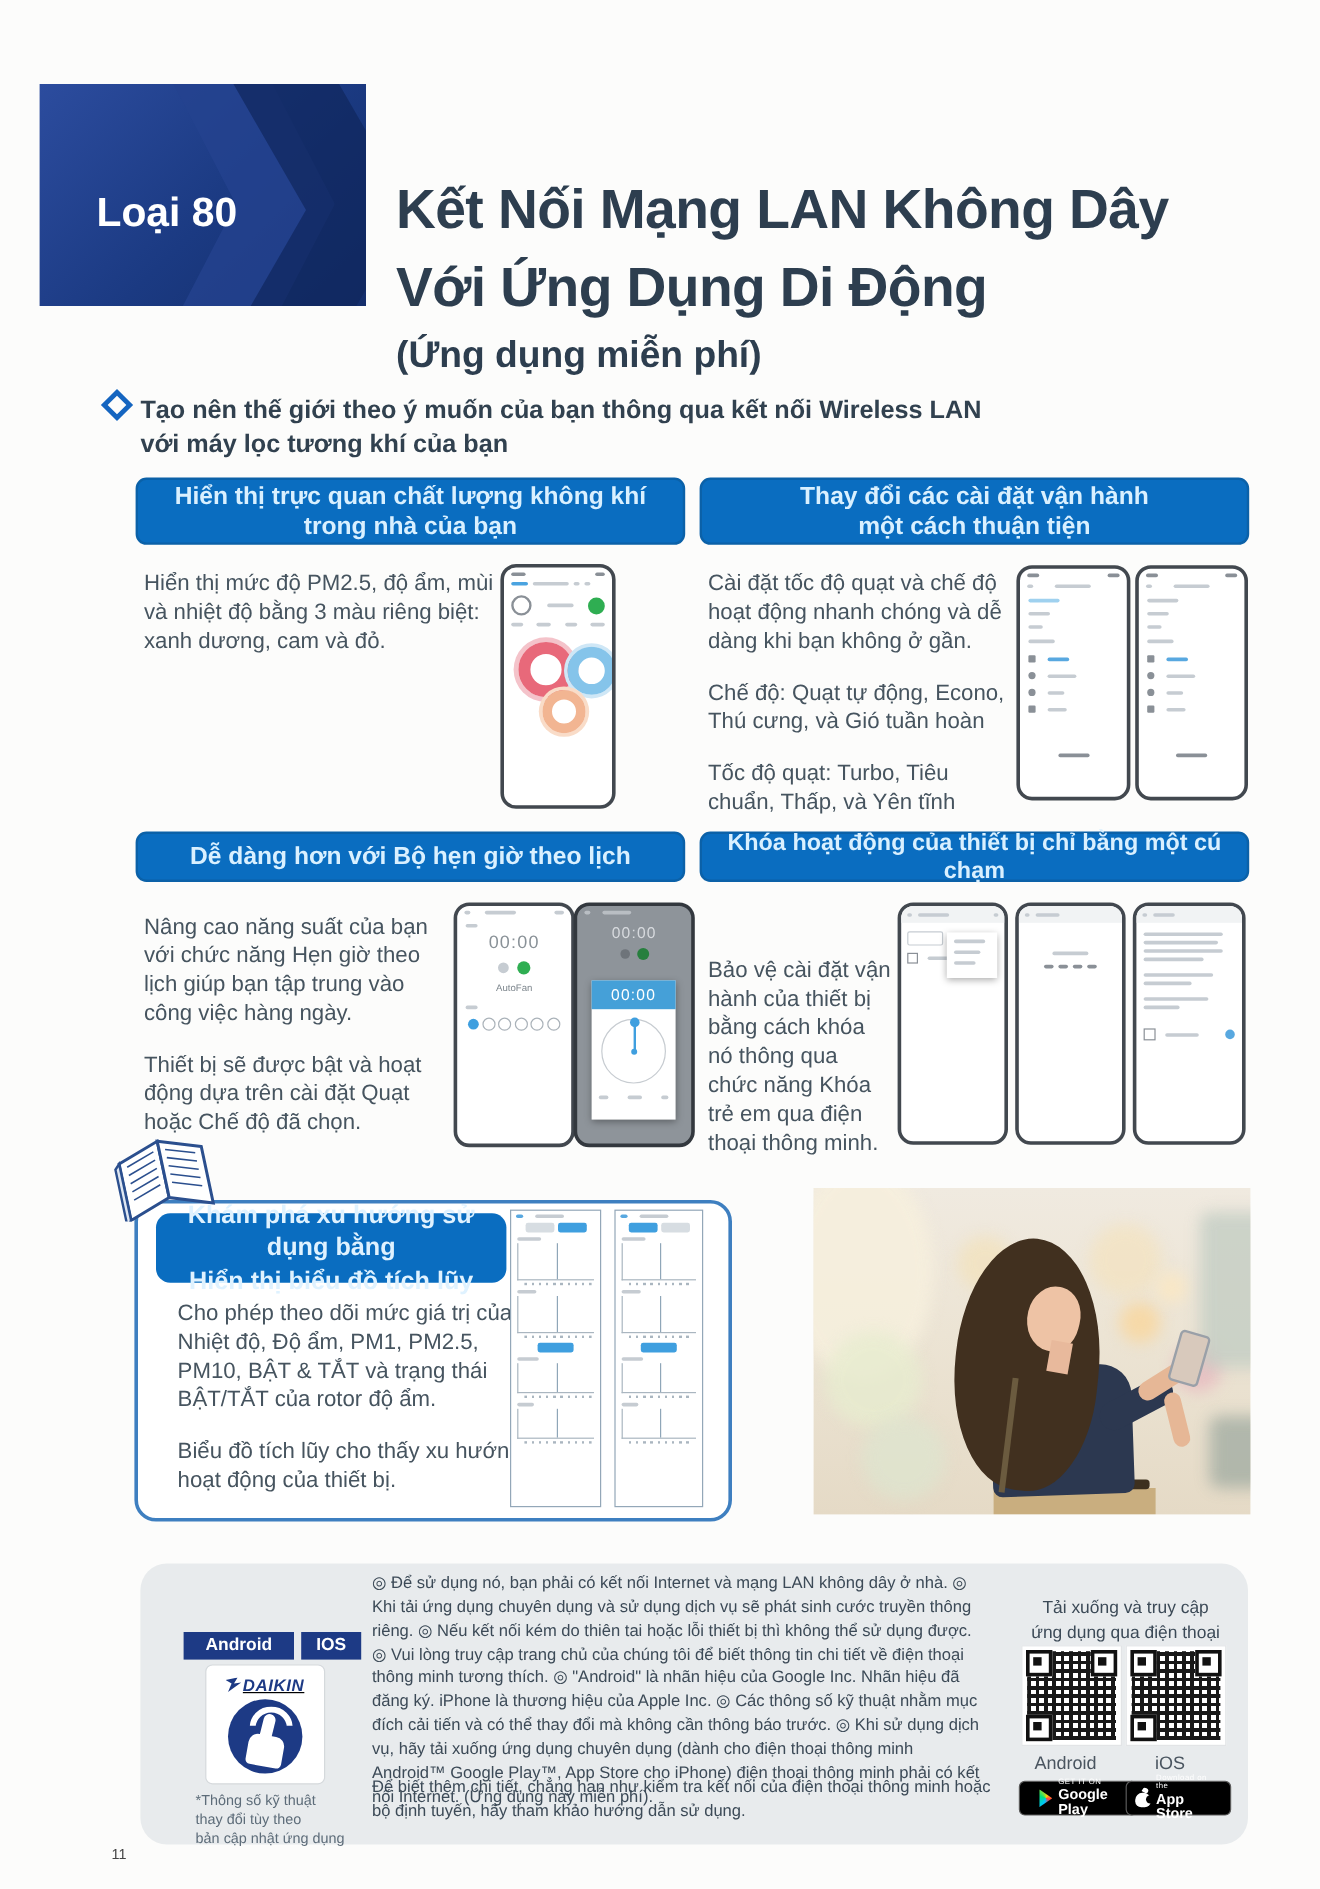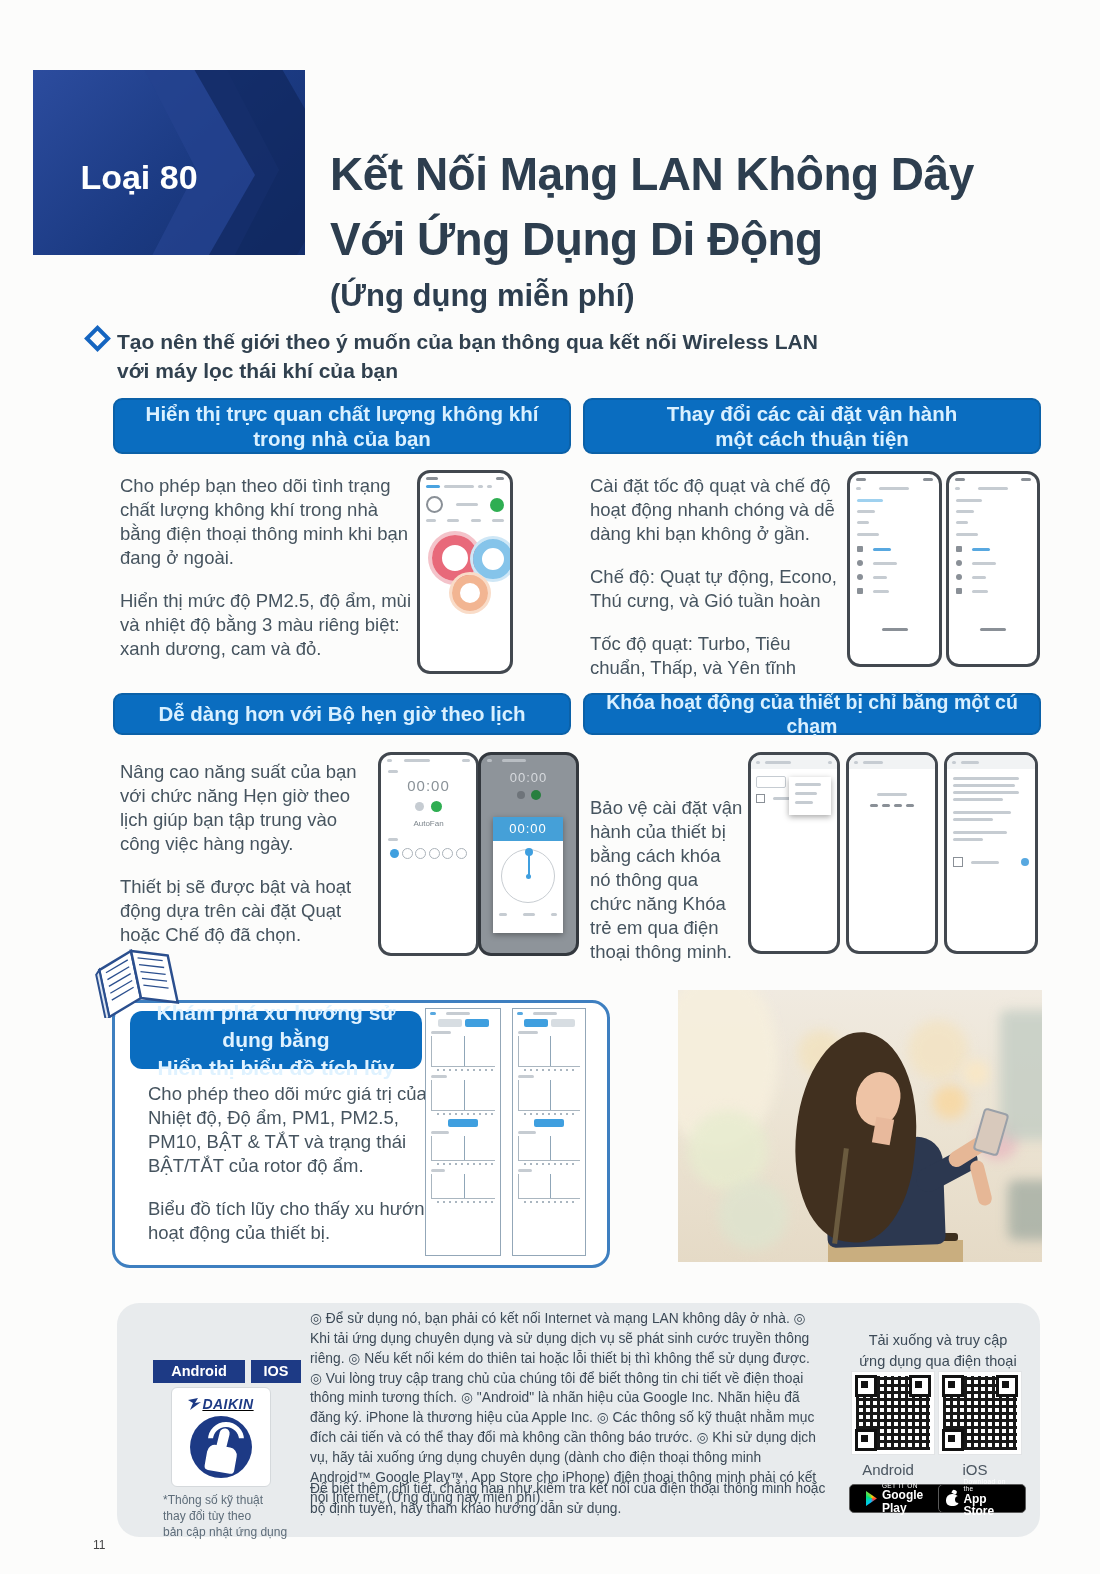--- a/index.html
+++ b/index.html
@@ -79,35 +79,34 @@
   </div>
 
   <div class="main-title">
     <div>Kết Nối Mạng LAN Không Dây</div>
     <div>Với Ứng Dụng Di Động</div>
   </div>
   <div class="sub-title">(Ứng dụng miễn phí)</div>
 
   <div class="intro">
     <div><span class="diamond"></span><span>Tạo nên thế giới theo ý muốn của bạn thông qua kết nối Wireless LAN</span></div>
-    <div class="l2">với máy lọc thái khí của bạn</div>
+    <div class="l2">với máy lọc tương khí của bạn</div>
   </div>
 
   <div class="fhead" style="left:113px;top:398px;width:454px;height:52px;">
     <span>Hiển thị trực quan chất lượng không khí</span>
     <span>trong nhà của bạn</span>
   </div>
 
   <div class="fhead" style="left:583px;top:398px;width:454px;height:52px;">
     <span>Thay đổi các cài đặt vận hành</span>
     <span>một cách thuận tiện</span>
   </div>
 
   <div class="body-text" style="left:120px;top:474px;width:294px;">
-    <p>Cho phép bạn theo dõi tình trạng chất lượng không khí trong nhà bằng điện thoại thông minh khi bạn đang ở ngoài.</p>
     <p>Hiển thị mức độ PM2.5, độ ẩm, mùi và nhiệt độ bằng 3 màu riêng biệt: xanh dương, cam và đỏ.</p>
   </div>
 
   <div class="phone" style="left:417px;top:470px;width:90px;height:198px;">
     <div class="prow" style="margin:4px 6px 0 6px;justify-content:space-between;">
         <div class="gl" style="width:12px;background:#8a9097;"></div>
         <div class="gl" style="width:8px;background:#8a9097;"></div>
       </div>
     <div class="prow" style="margin:5px 6px 0 6px;">
         <div class="gl" style="width:14px;background:#4aa3e0;"></div>

